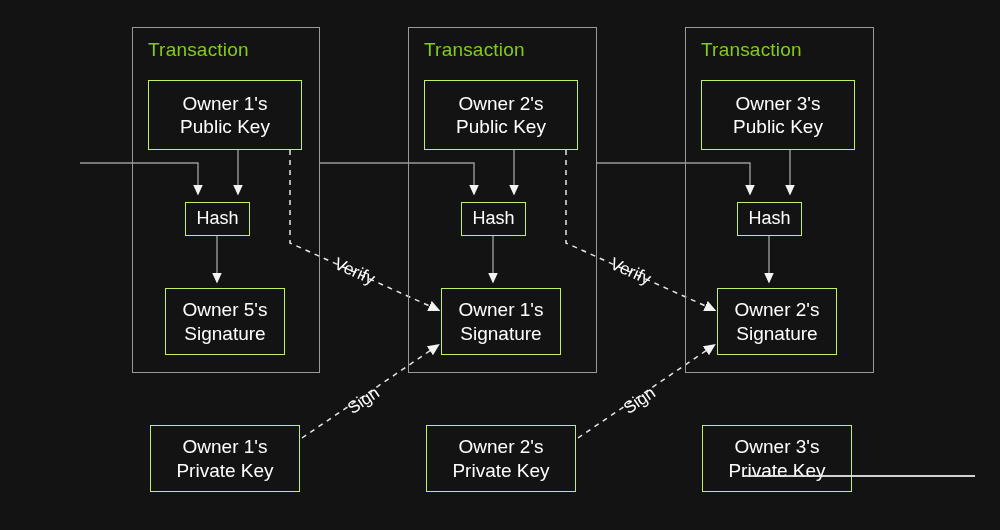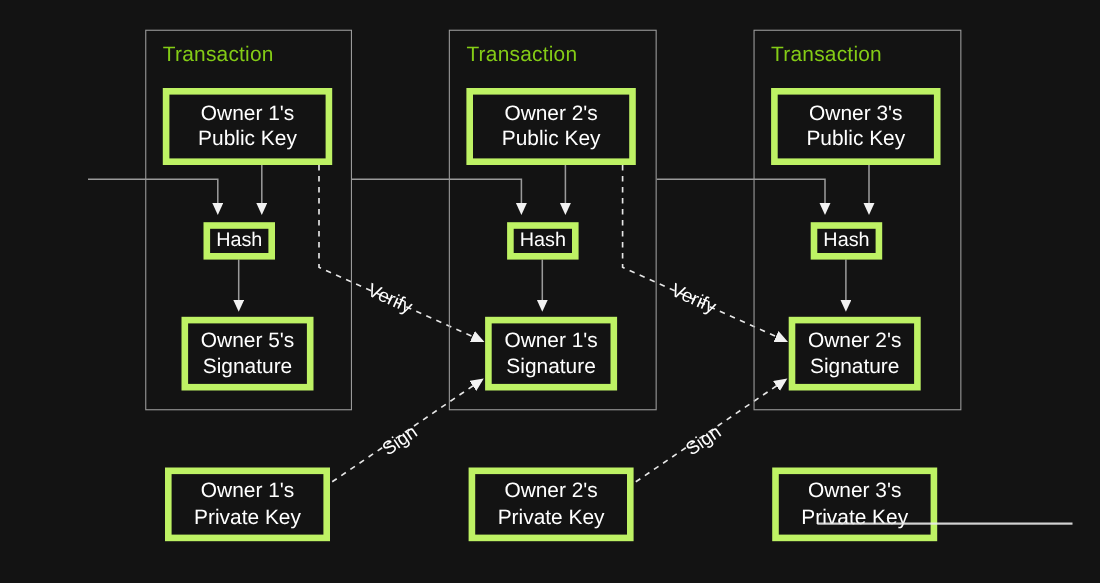--- a/index.html
+++ b/index.html
@@ -31,21 +31,21 @@
     position: absolute;
     top: 12px;
     left: 16px;
     color: #84cc16;
     font-size: 19px;
     letter-spacing: 0.2px;
     white-space: nowrap;
   }
   .node {
     position: absolute;
-    border: 6px solid #bef264;
+    border: 1px solid #bef264;
     box-sizing: border-box;
     color: #ffffff;
     display: flex;
     align-items: center;
     justify-content: center;
     text-align: center;
     line-height: 1.22;
     background: transparent;
   }
   .node.pubkey { font-size: 19px; }

